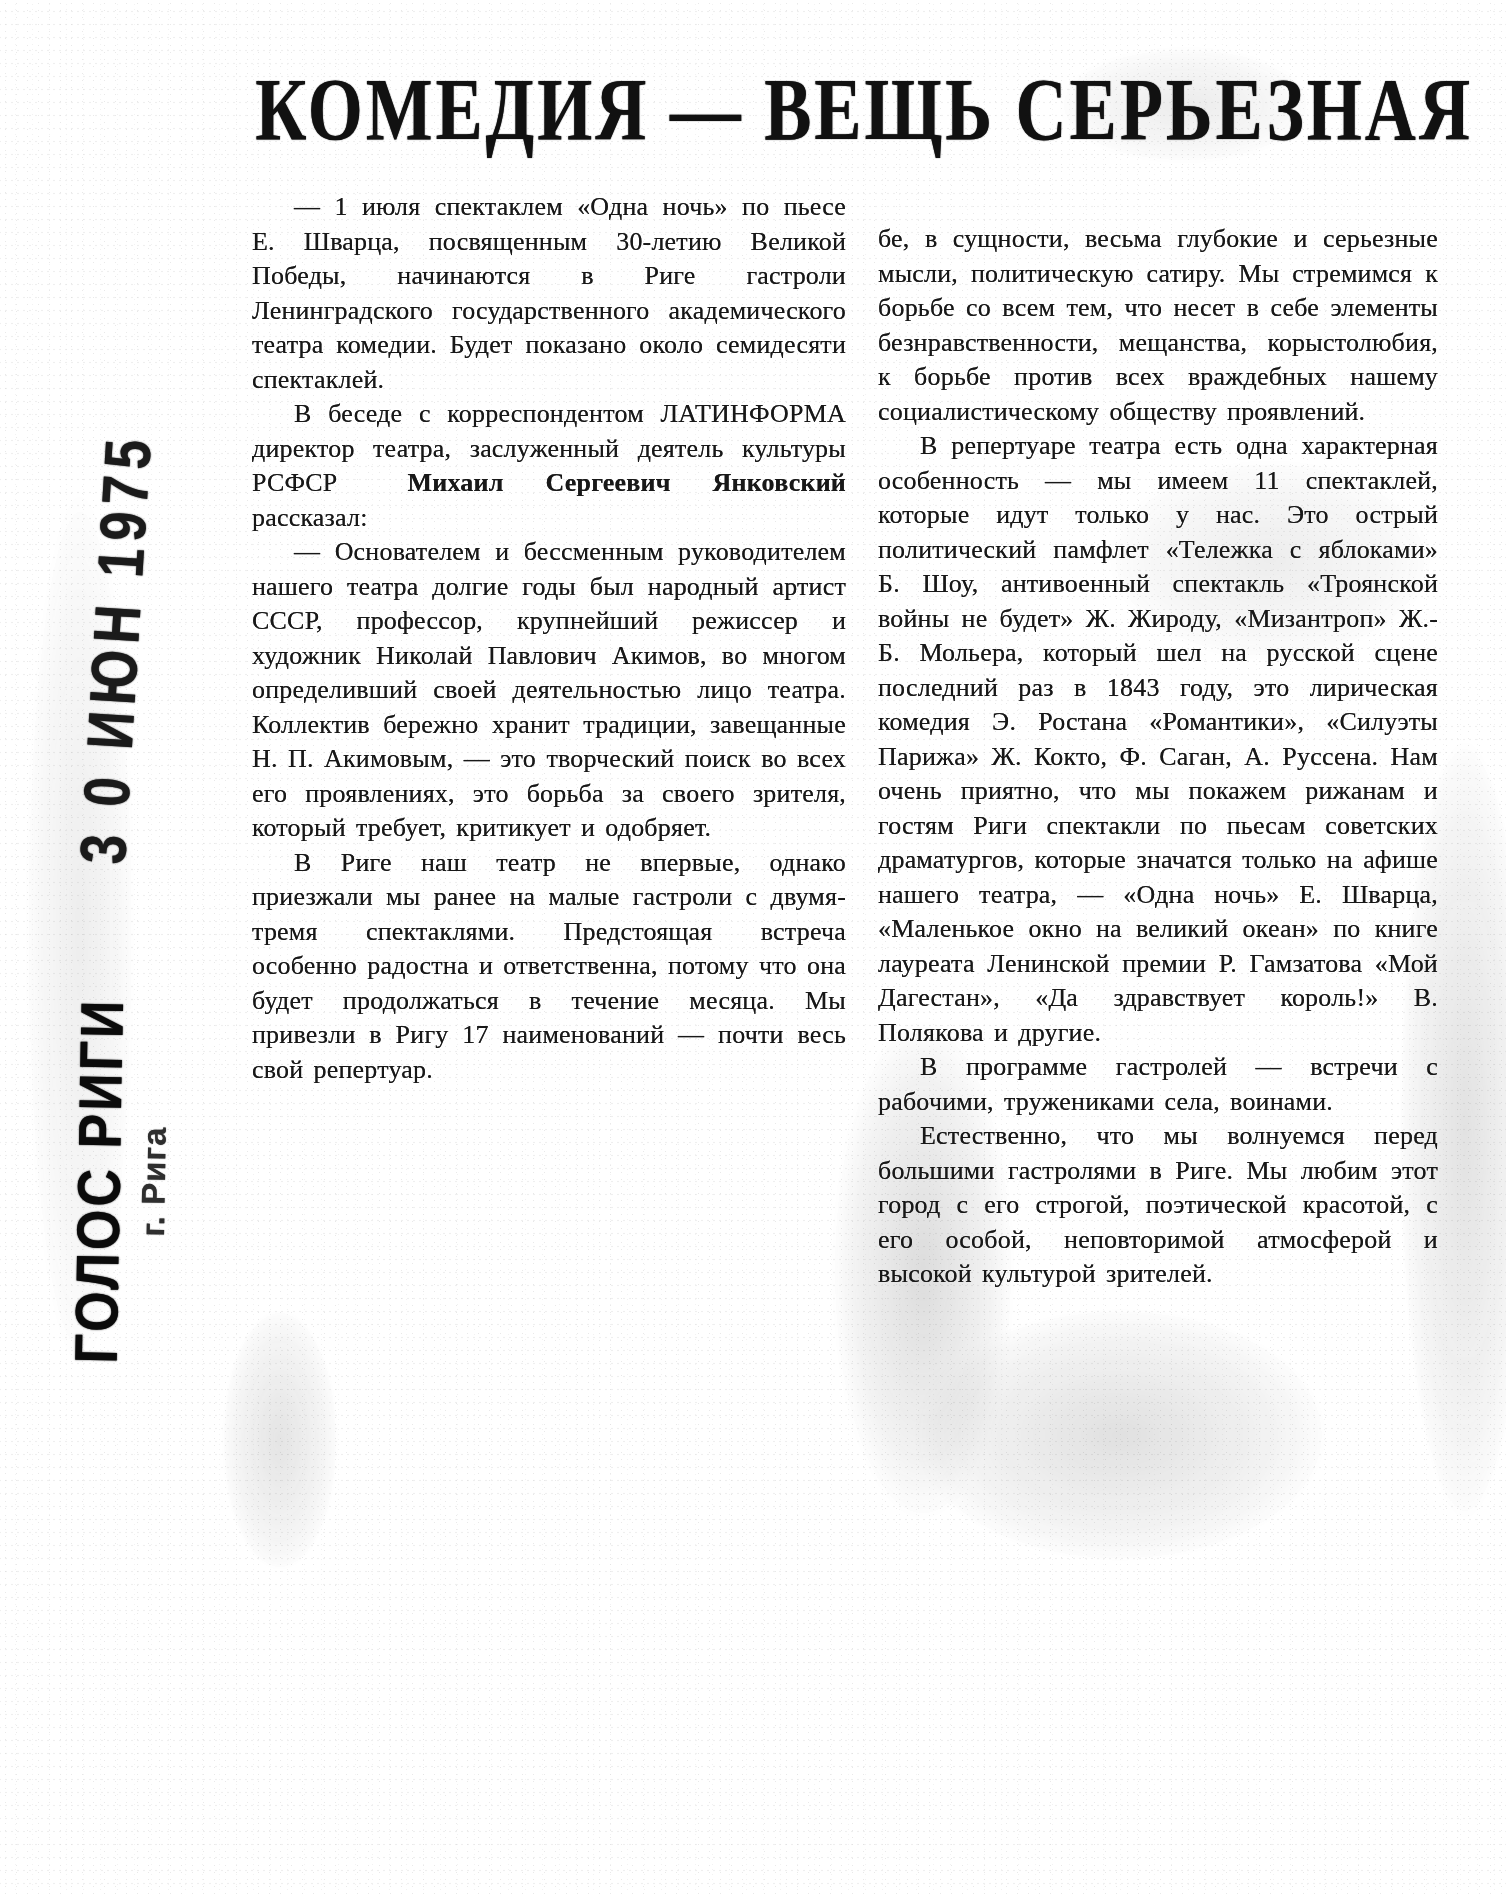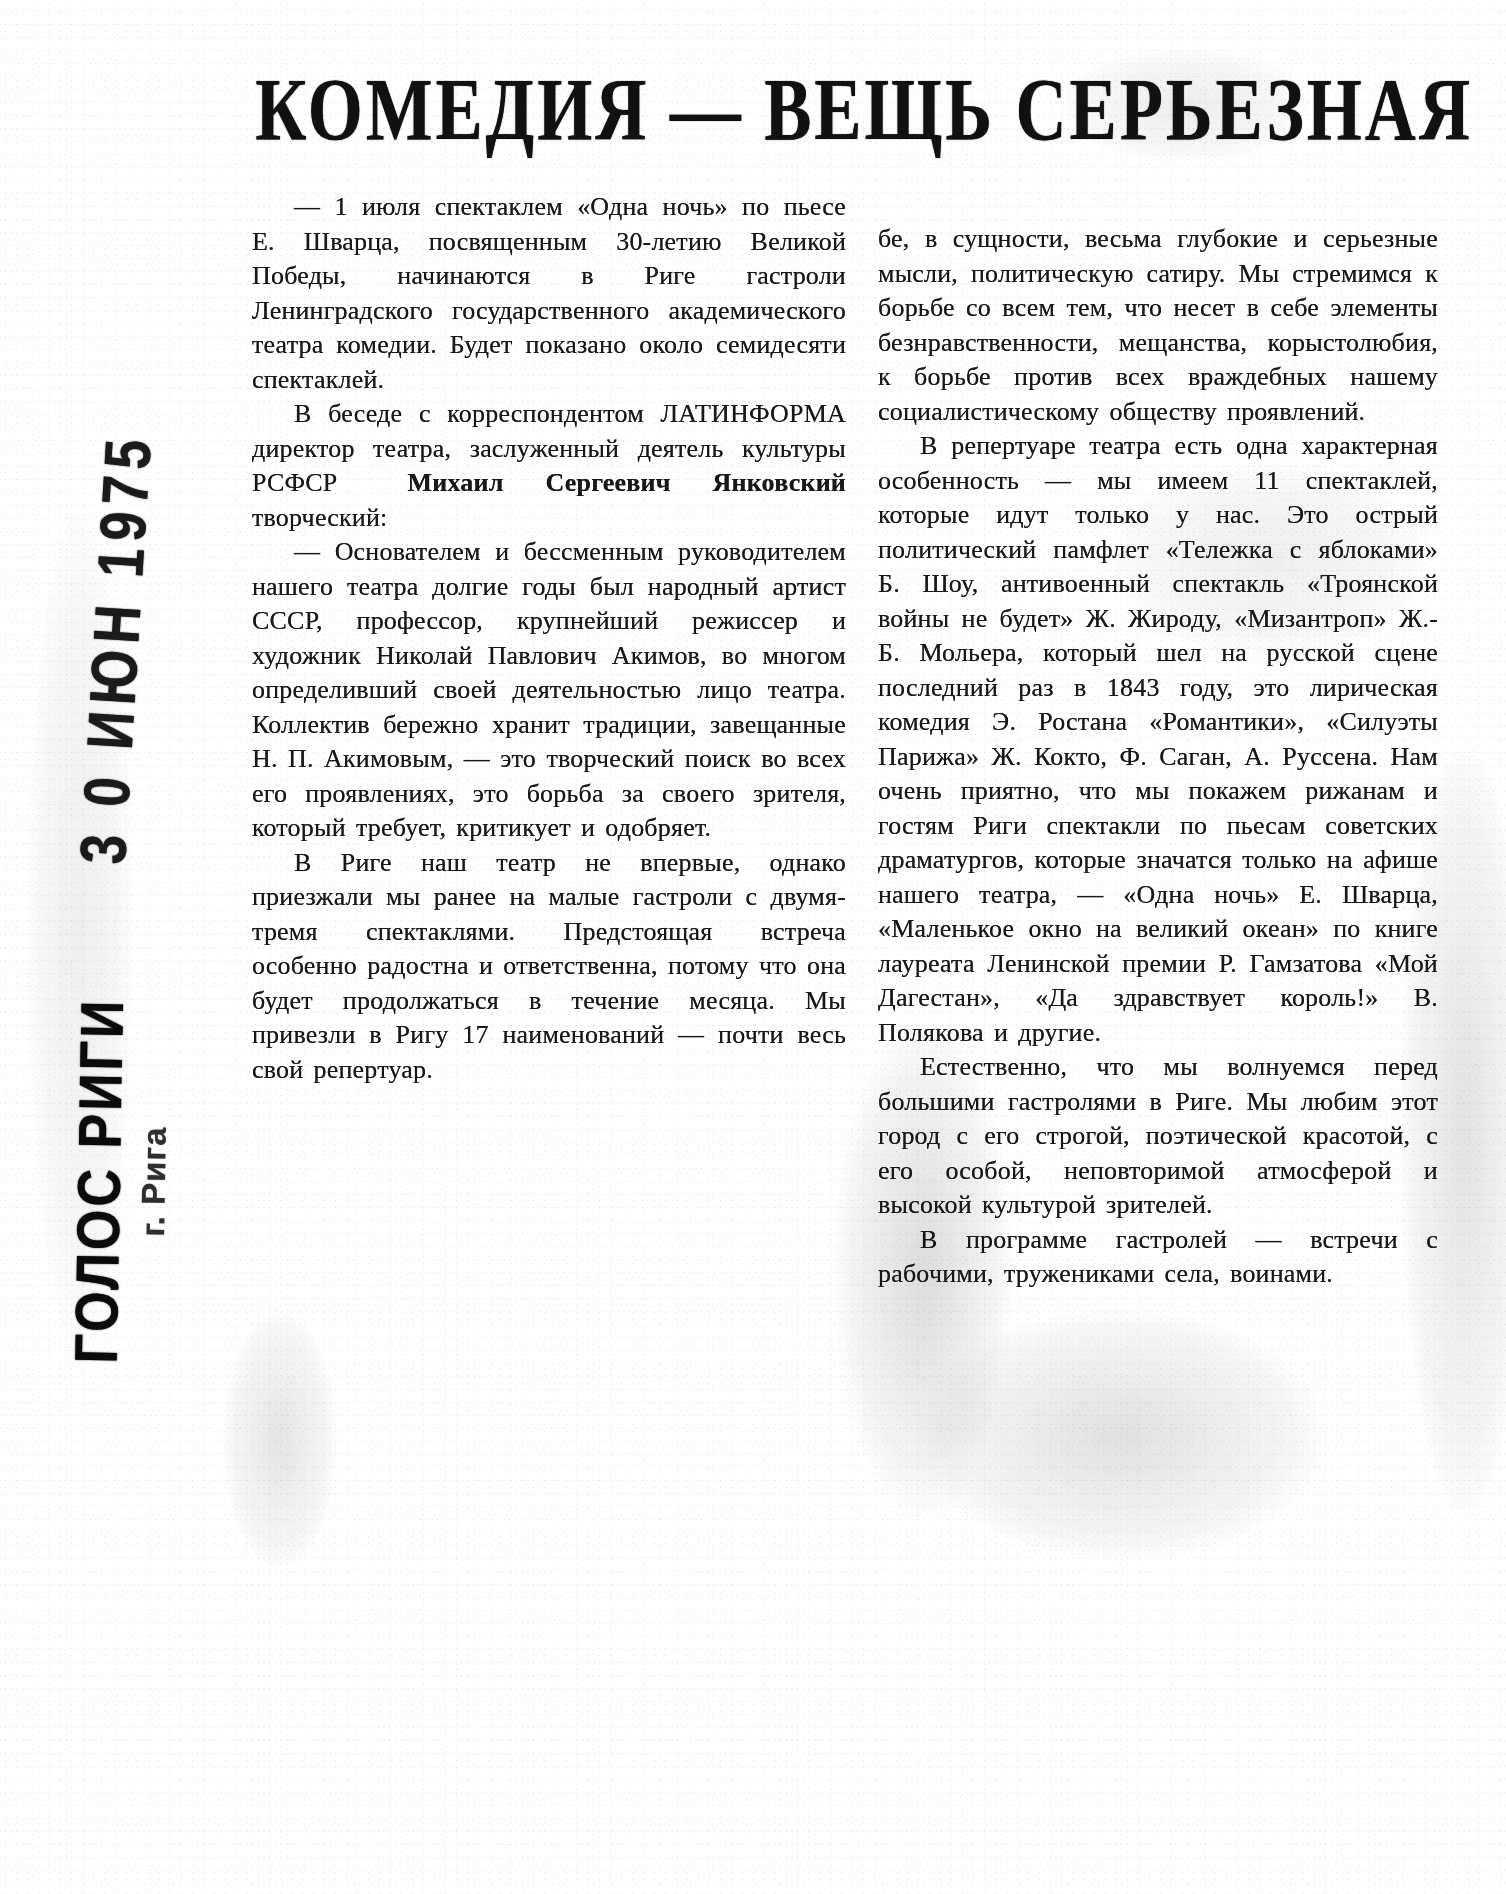--- a/index.html
+++ b/index.html
@@ -136,26 +136,26 @@
   <div class="stamp stamp-masthead">
     <div class="masthead-line">ГОЛОС РИГИ</div>
     <div class="city-line">г. Рига</div>
   </div>
 
   <h1 class="title">КОМЕДИЯ — ВЕЩЬ СЕРЬЕЗНАЯ</h1>
 
   <div class="columns">
     <div class="col col-left" id="col-left">
         <p class="para"><span class="seg">— 1 июля спектаклем «Одна ночь» по пьесе Е. Шварца, посвященным 30-летию Великой Победы, начинаются в Риге гастроли Ленинградского государственного академического театра комедии. Будет показано около семидесяти спектаклей.</span></p>
-        <p class="para"><span class="seg">В беседе с корреспондентом ЛАТИНФОРМА директор театра, заслуженный деятель культуры РСФСР </span><span class="seg bold">Михаил Сергеевич Янковский</span><span class="seg"> творческий:</span></p>
+        <p class="para"><span class="seg">В беседе с корреспондентом ЛАТИНФОРМА директор театра, заслуженный деятель культуры РСФСР </span><span class="seg bold">Михаил Сергеевич Янковский</span><span class="seg"> рассказал:</span></p>
         <p class="para"><span class="seg">— Основателем и бессменным руководителем нашего театра долгие годы был народный артист СССР, профессор, крупнейший режиссер и художник Николай Павлович Акимов, во многом определивший своей деятельностью лицо театра. Коллектив бережно хранит традиции, завещанные Н. П. Акимовым, — это творческий поиск во всех его проявлениях, это борьба за своего зрителя, который требует, критикует и одобряет.</span></p>
         <p class="para"><span class="seg">В Риге наш театр не впервые, однако приезжали мы ранее на малые гастроли с двумя-тремя спектаклями. Предстоящая встреча особенно радостна и ответственна, потому что она будет продолжаться в течение месяца. Мы привезли в Ригу 17 наименований — почти весь свой репертуар.</span></p>
       </div>
     <div class="col col-right" id="col-right">
         <p class="para no-indent"><span class="seg">бе, в сущности, весьма глубокие и серьезные мысли, политическую сатиру. Мы стремимся к борьбе со всем тем, что несет в себе элементы безнравственности, мещанства, корыстолюбия, к борьбе против всех враждебных нашему социалистическому обществу проявлений.</span></p>
         <p class="para"><span class="seg">В репертуаре театра есть одна характерная особенность — мы имеем 11 спектаклей, которые идут только у нас. Это острый политический памфлет «Тележка с яблоками» Б. Шоу, антивоенный спектакль «Троянской войны не будет» Ж. Жироду, «Мизантроп» Ж.-Б. Мольера, который шел на русской сцене последний раз в 1843 году, это лирическая комедия Э. Ростана «Романтики», «Силуэты Парижа» Ж. Кокто, Ф. Саган, А. Руссена. Нам очень приятно, что мы покажем рижанам и гостям Риги спектакли по пьесам советских драматургов, которые значатся только на афише нашего театра, — «Одна ночь» Е. Шварца, «Маленькое окно на великий океан» по книге лауреата Ленинской премии Р. Гамзатова «Мой Дагестан», «Да здравствует король!» В. Полякова и другие.</span></p>
+        <p class="para"><span class="seg">В программе гастролей — встречи с рабочими, тружениками села, воинами.</span></p>
         <p class="para"><span class="seg">Естественно, что мы волнуемся перед большими гастролями в Риге. Мы любим этот город с его строгой, поэтической красотой, с его особой, неповторимой атмосферой и высокой культурой зрителей.</span></p>
-        <p class="para"><span class="seg">В программе гастролей — встречи с рабочими, тружениками села, воинами.</span></p>
       </div>
   </div>
 
   <div class="grain"></div>
 </div>
 
 </body></html>

